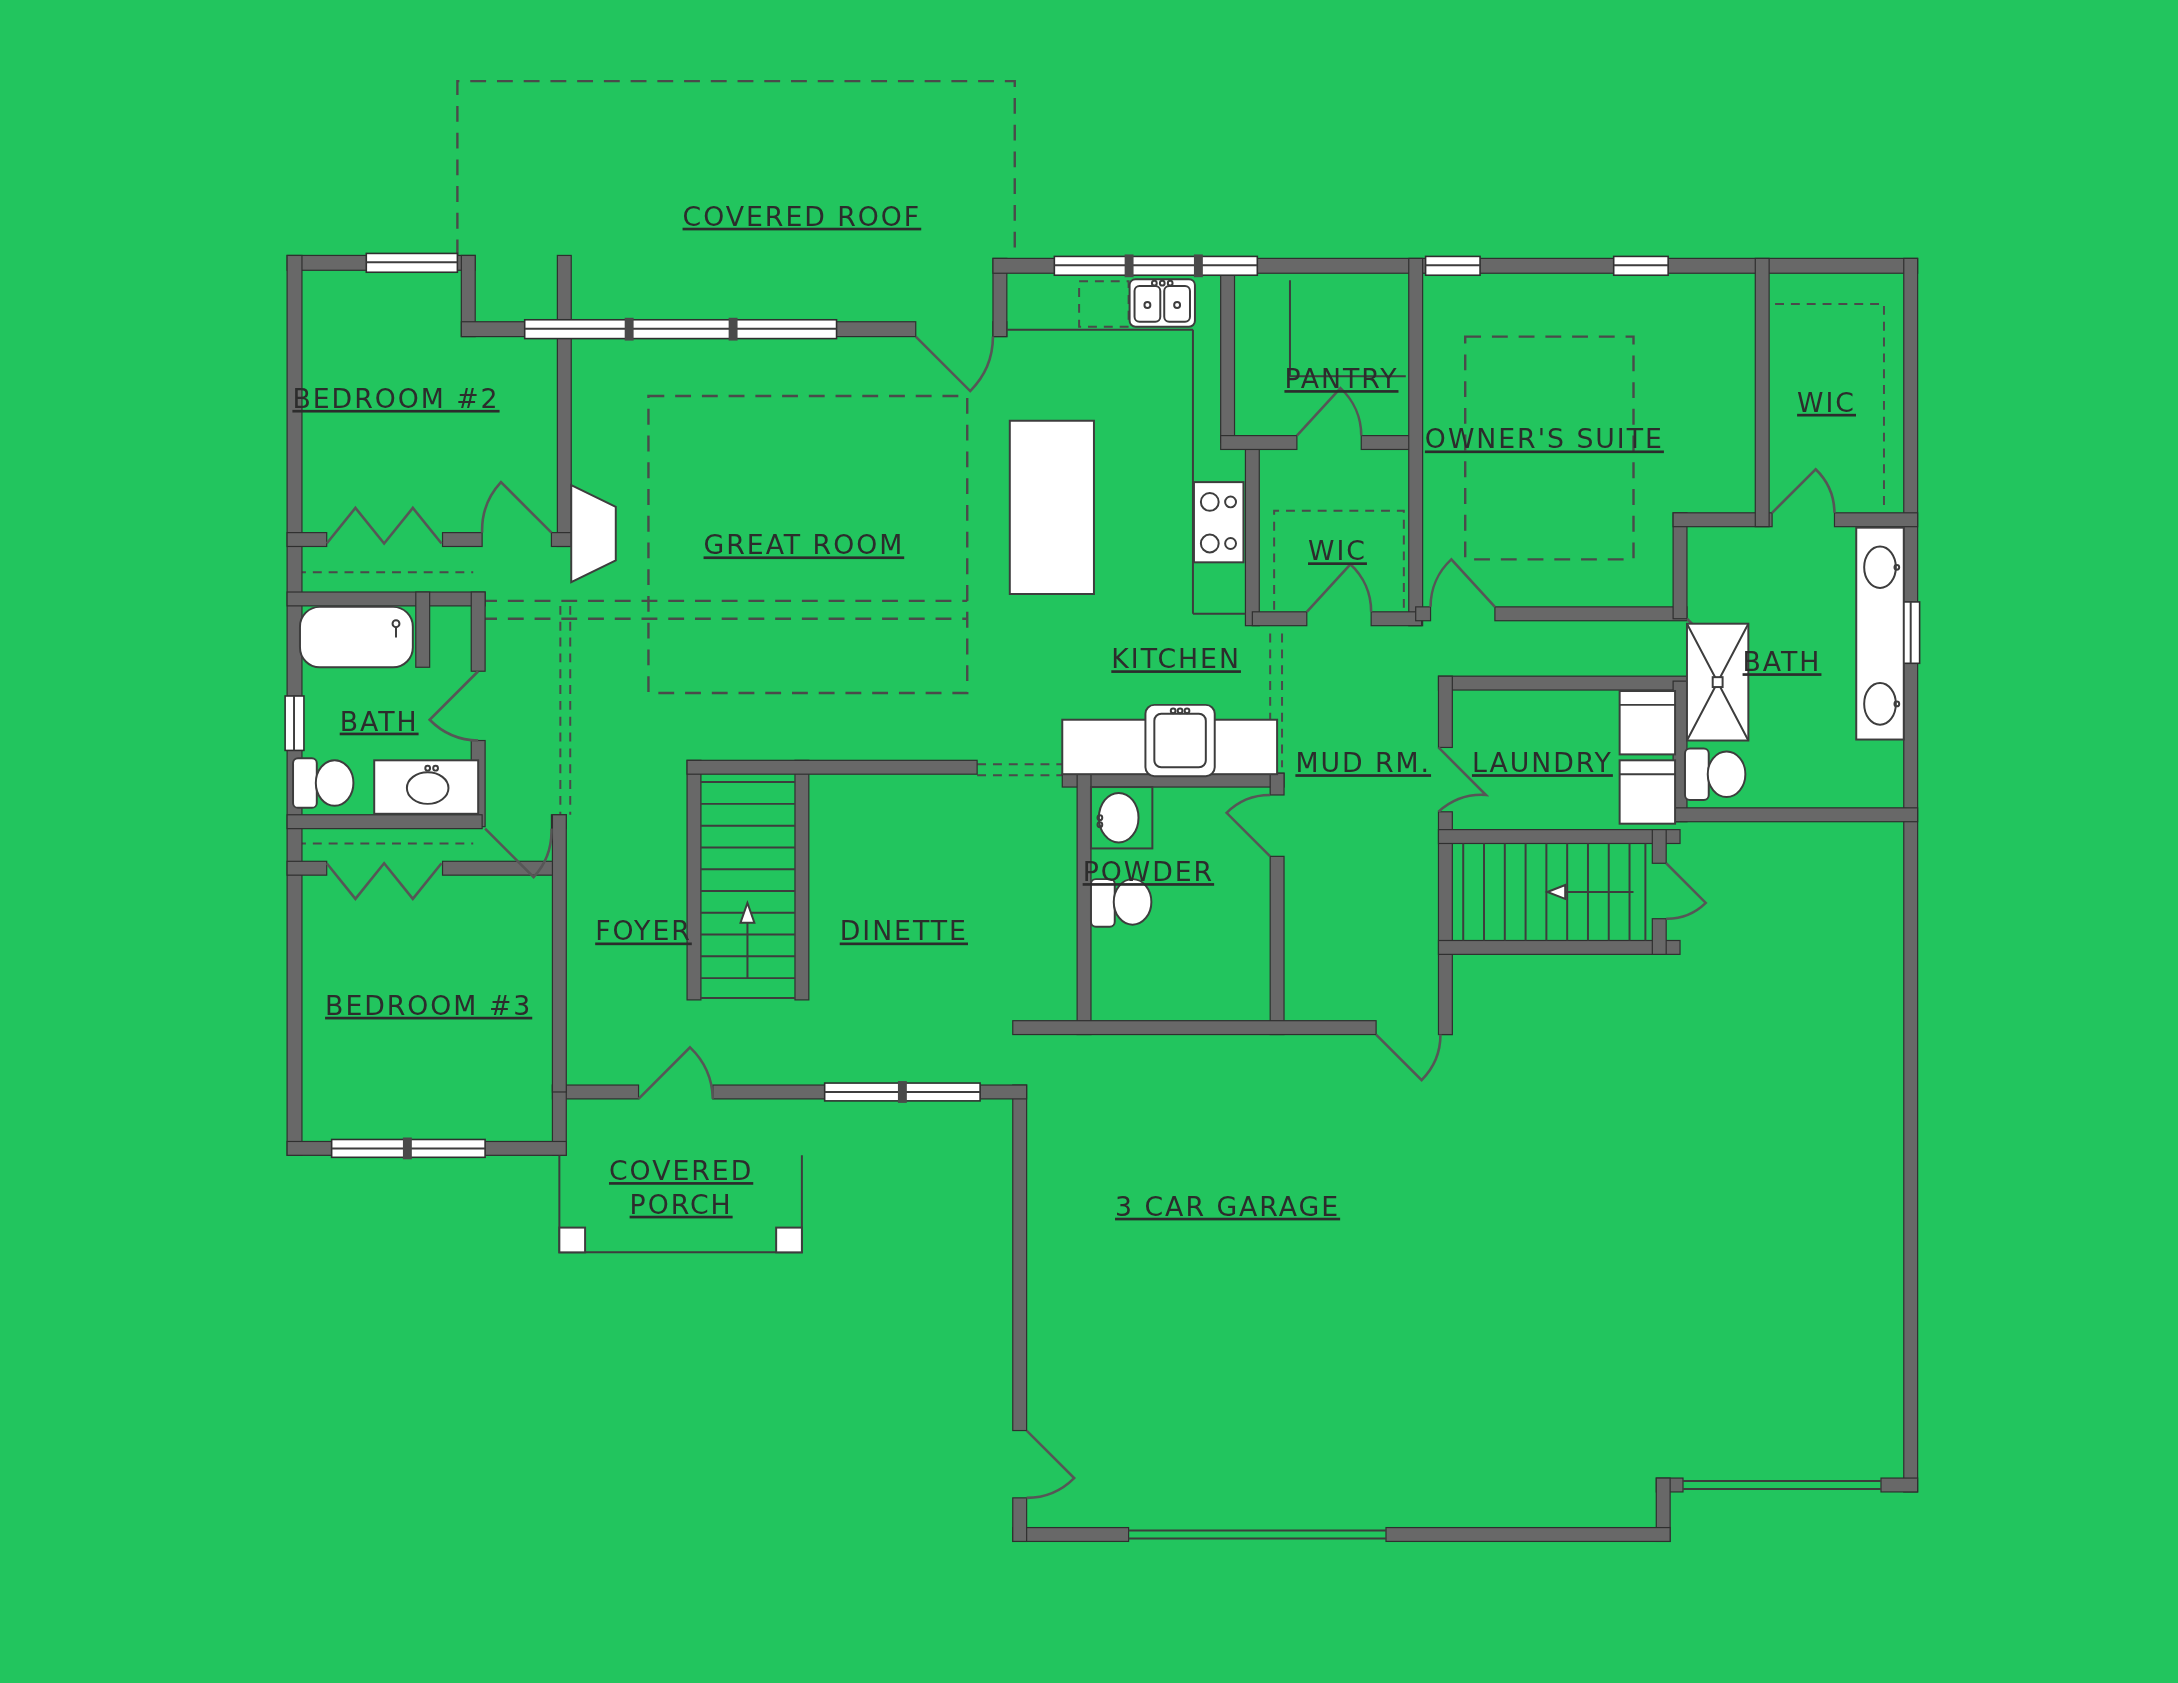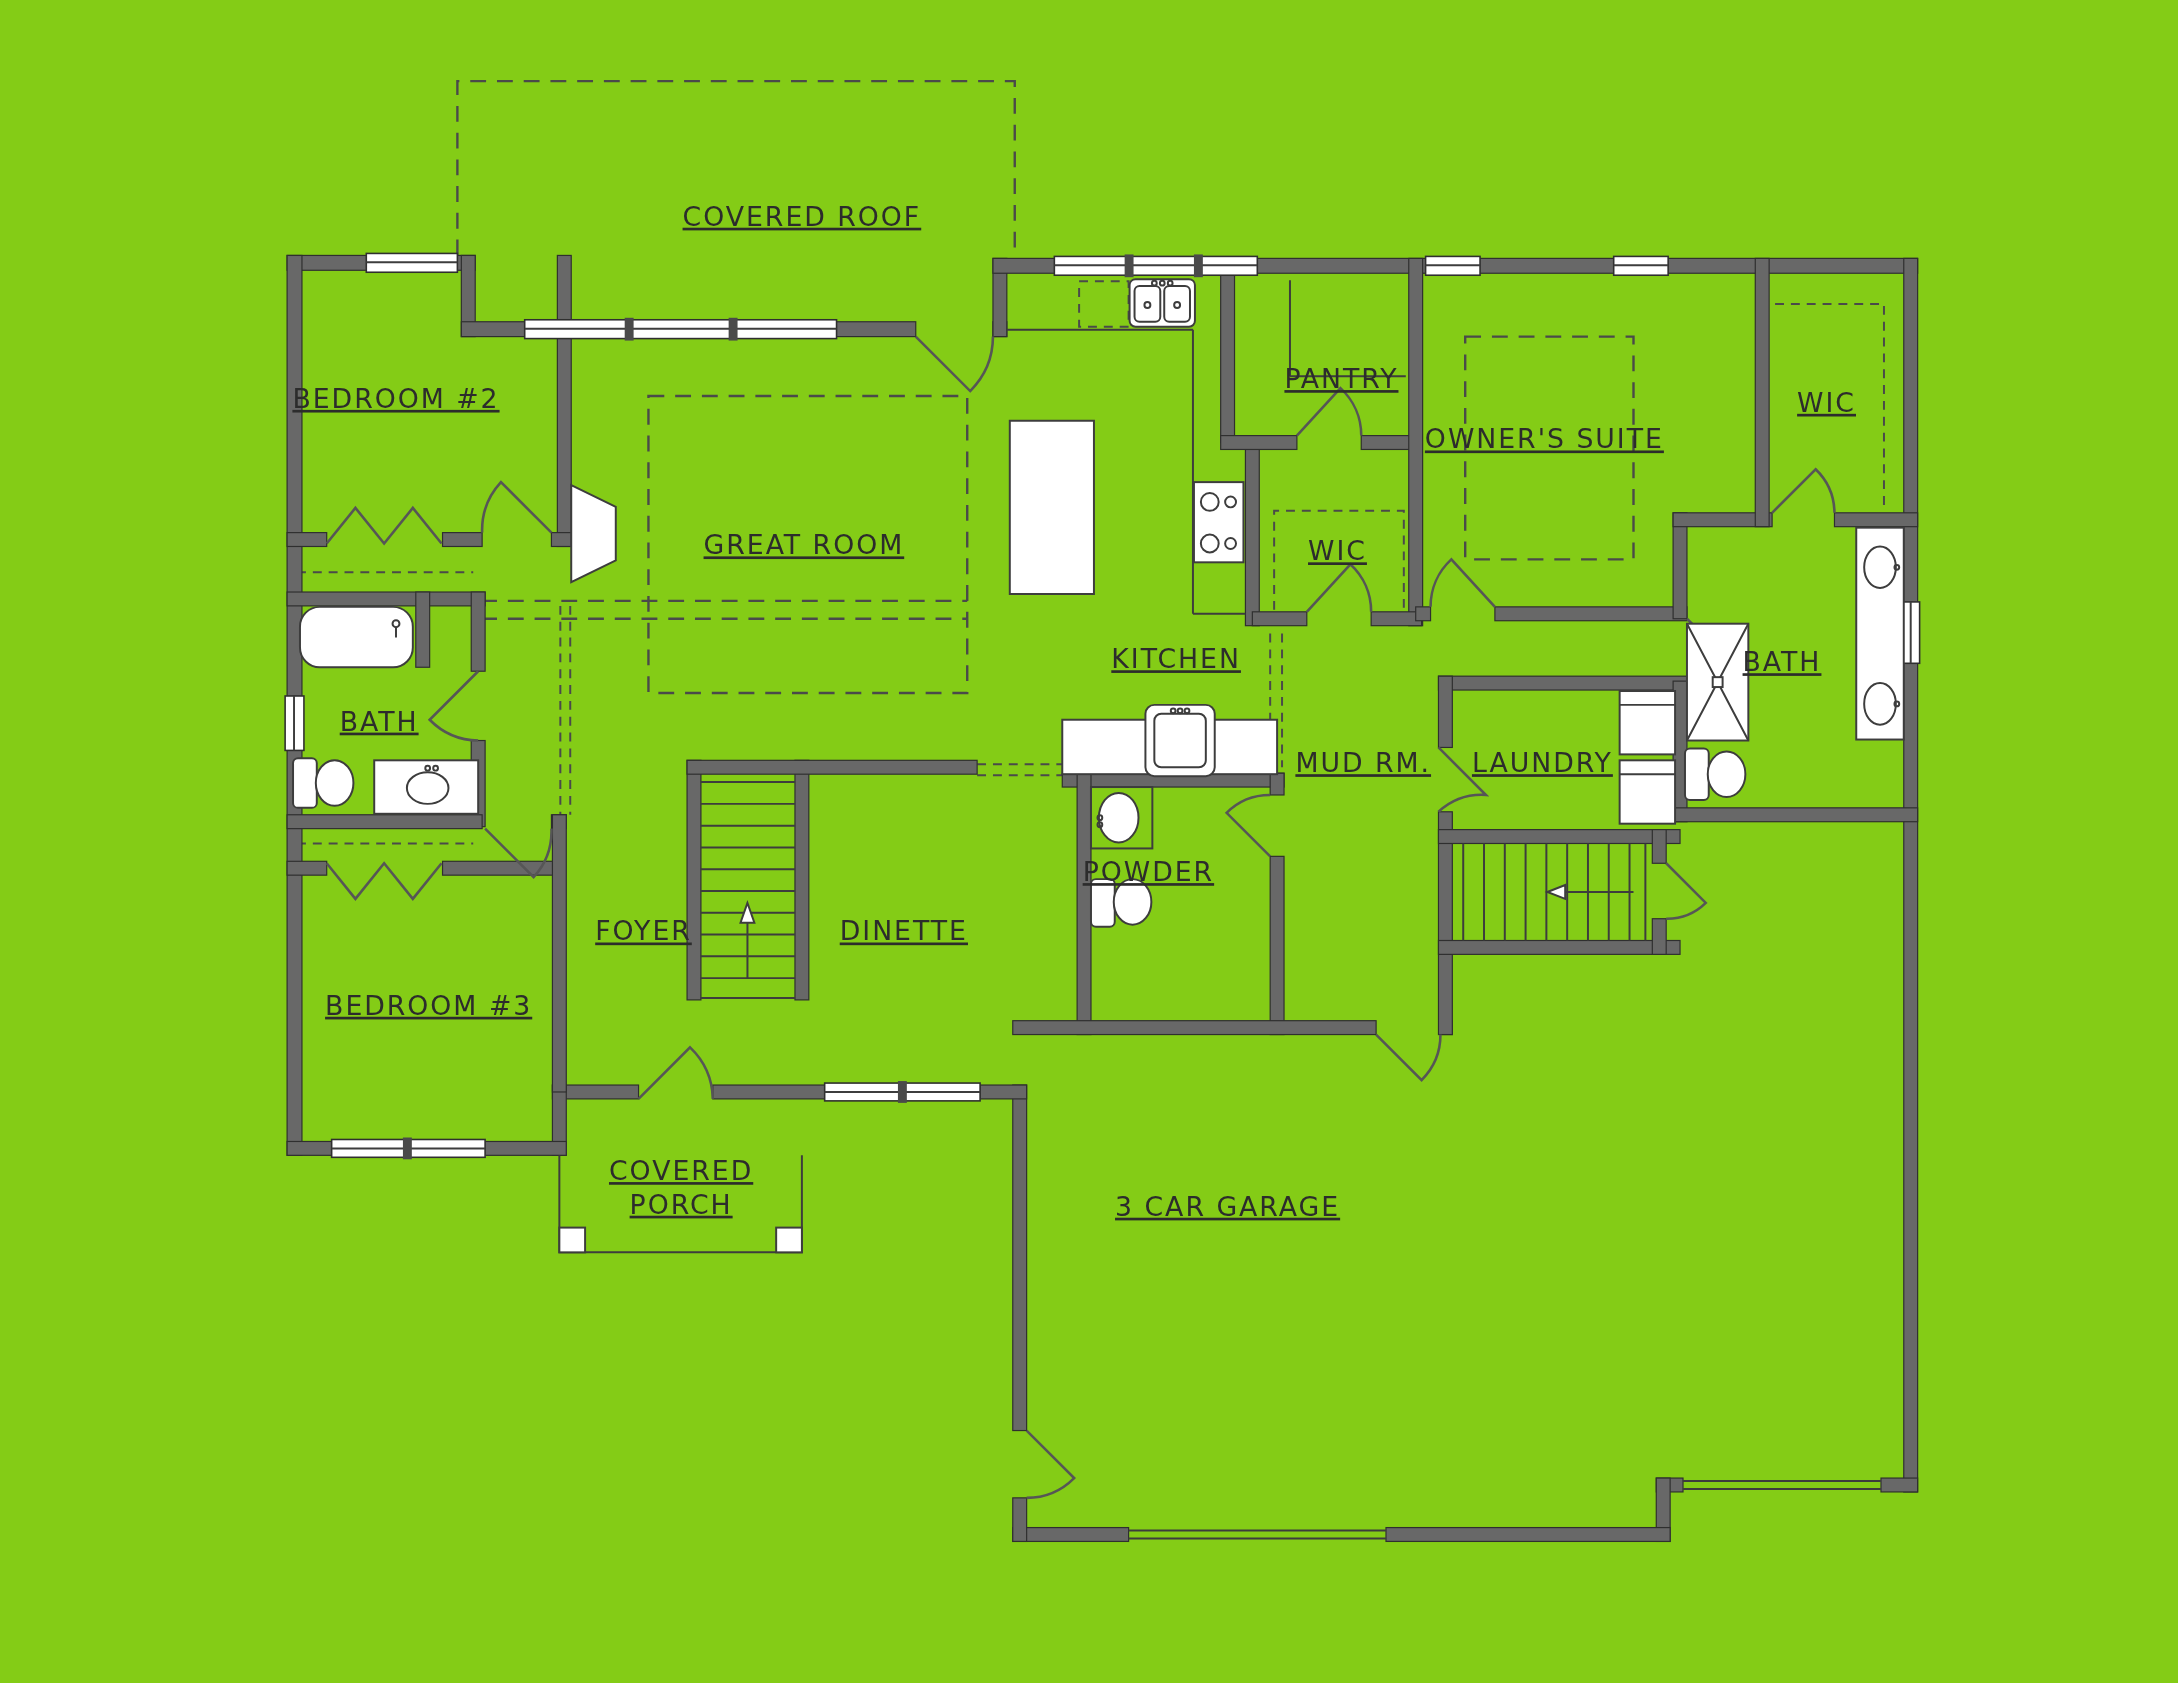--- a/index.html
+++ b/index.html
@@ -1,16 +1,16 @@
 <!DOCTYPE html>
 <html><head>
 <meta charset="utf-8">
 <style>
   html,body{margin:0;padding:0;background:#ffffff;}
-  .sheet{width:2178px;height:1683px;position:relative;background:#84cc16;font-family:"Liberation Sans",sans-serif;}
+  .sheet{width:2178px;height:1683px;position:relative;background:#22c55e;font-family:"Liberation Sans",sans-serif;}
   svg{display:block;width:2178px;height:1683px;}
   .wall{fill:#686868;stroke:#2f2f2f;stroke-width:1.2;}
   .thin{stroke:#3d3d3d;stroke-width:2;fill:none;}
   .fix{stroke:#3d3d3d;stroke-width:2;fill:#ffffff;}
   .dash{stroke:#4a4a4a;stroke-width:2.4;fill:none;stroke-dasharray:16 11;}
   .dash2{stroke:#4a4a4a;stroke-width:2;fill:none;stroke-dasharray:9 7;}
   .door{stroke:#565656;stroke-width:2.6;fill:none;}
   .win{fill:#ffffff;stroke:#2f2f2f;stroke-width:1.6;}
   .mull{fill:#4a4a4a;}
   .lbl{font-family:"DejaVu Sans",sans-serif;font-size:27px;fill:#2c2c2c;letter-spacing:2px;text-anchor:middle;text-decoration:underline;}

